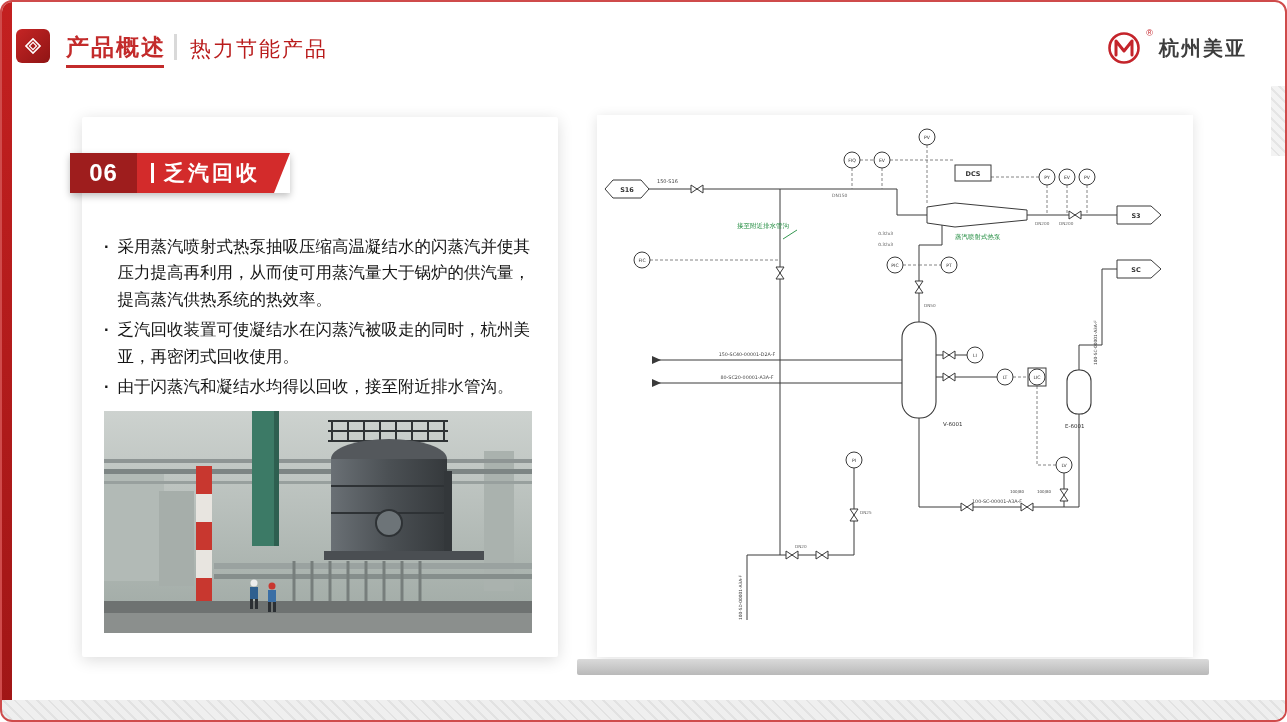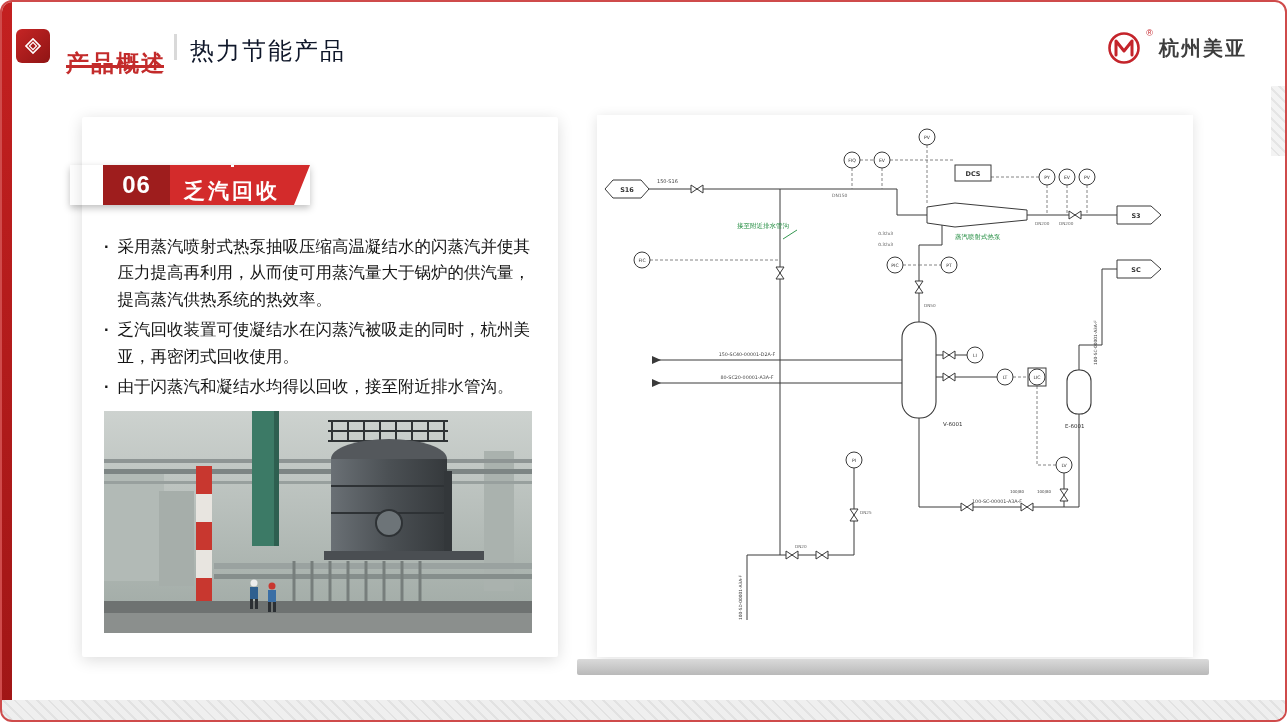--- a/index.html
+++ b/index.html
@@ -8,41 +8,41 @@
     position:relative; width:1287px; height:722px; background:#fff;
     border:2px solid #cf4b4b; border-radius:12px; overflow:hidden;
     font-family:"Liberation Sans","DejaVu Sans",sans-serif;
   }
   .left-accent { position:absolute; left:0; top:0; bottom:0; width:10px;
     background:linear-gradient(180deg,#c32020,#a01616); }
   .corner-icon { position:absolute; left:14px; top:27px; width:34px; height:34px;
     border-radius:6px; background:linear-gradient(135deg,#c62525,#8f1414);
     display:flex; align-items:center; justify-content:center; }
   .header-title { position:absolute; left:64px; top:30px; font-size:23px;
-    font-weight:700; color:#c32b2b; letter-spacing:2px;margin-top:16px; }
+    font-weight:700; color:#c32b2b; letter-spacing:2px; }
   .title-underline { position:absolute; left:64px; top:63px; width:98px; height:3px;
     background:#c32b2b; }
   .header-divider { position:absolute; left:172px; top:32px; width:3px; height:26px;
     background:#d9d9d9; }
-  .header-subtitle { position:absolute; left:188px; top:33px; font-size:24px;
-    font-weight:500; color:#0f172a; letter-spacing:2px; }
+  .header-subtitle { position:absolute; left:188px; top:33px; font-size:21px;
+    font-weight:500; color:#b91c1c; letter-spacing:2px; }
   .brand { position:absolute; right:38px; top:26px; display:flex; align-items:center; gap:6px; }
   .brand-reg { color:#c4242b; font-size:9px; align-self:flex-start; margin-left:-4px; }
   .brand-name { font-size:20px; color:#3d3d3d; font-weight:600; letter-spacing:2px; }
 
   .left-card { position:absolute; left:80px; top:115px; width:476px; height:540px;
     background:#fff; box-shadow:0 3px 16px rgba(0,0,0,0.14); border-radius:2px; }
-  .banner { position:absolute; left:-12px; top:48px; height:40px; display:flex;
-    box-shadow:0 3px 7px rgba(0,0,0,0.25);padding-left:33px; }
+  .banner { position:absolute; left:-12px; top:36px; height:40px; display:flex;
+    box-shadow:0 3px 7px rgba(0,0,0,0.25); }
   .banner-num { width:67px; background:#9e1d1d; color:#fff; font-size:24px;
     font-weight:800; display:flex; align-items:center; justify-content:center;
     letter-spacing:1px; }
   .banner-label { display:flex; align-items:center; gap:10px; background:#d32b2b;
     color:#fff; font-size:21px; font-weight:700; padding:0 30px 0 14px;
-    clip-path:polygon(0 0,100% 0,calc(100% - 16px) 100%,0 100%); letter-spacing:3px;flex-direction:column; }
+    clip-path:polygon(0 0,100% 0,calc(100% - 16px) 100%,0 100%); letter-spacing:3px; }
   .banner-sep { width:3px; height:20px; background:#fff; }
   .bullets { position:absolute; left:22px; top:116px; width:432px; margin:0; padding:0;
     list-style:none; font-size:16.5px; line-height:1.6; color:#141414; }
   .bullets li { display:flex; gap:8px; margin-bottom:4px; }
   .bullet-dot { flex:0 0 auto; font-weight:700; }
   .photo { position:absolute; left:22px; top:294px; width:428px; height:222px; overflow:hidden; }
   .photo svg { display:block; width:100%; height:100%; }
 
   .right-card { position:absolute; left:595px; top:113px; width:596px; height:542px;
     background:#fff; box-shadow:0 2px 12px rgba(0,0,0,0.12); }

